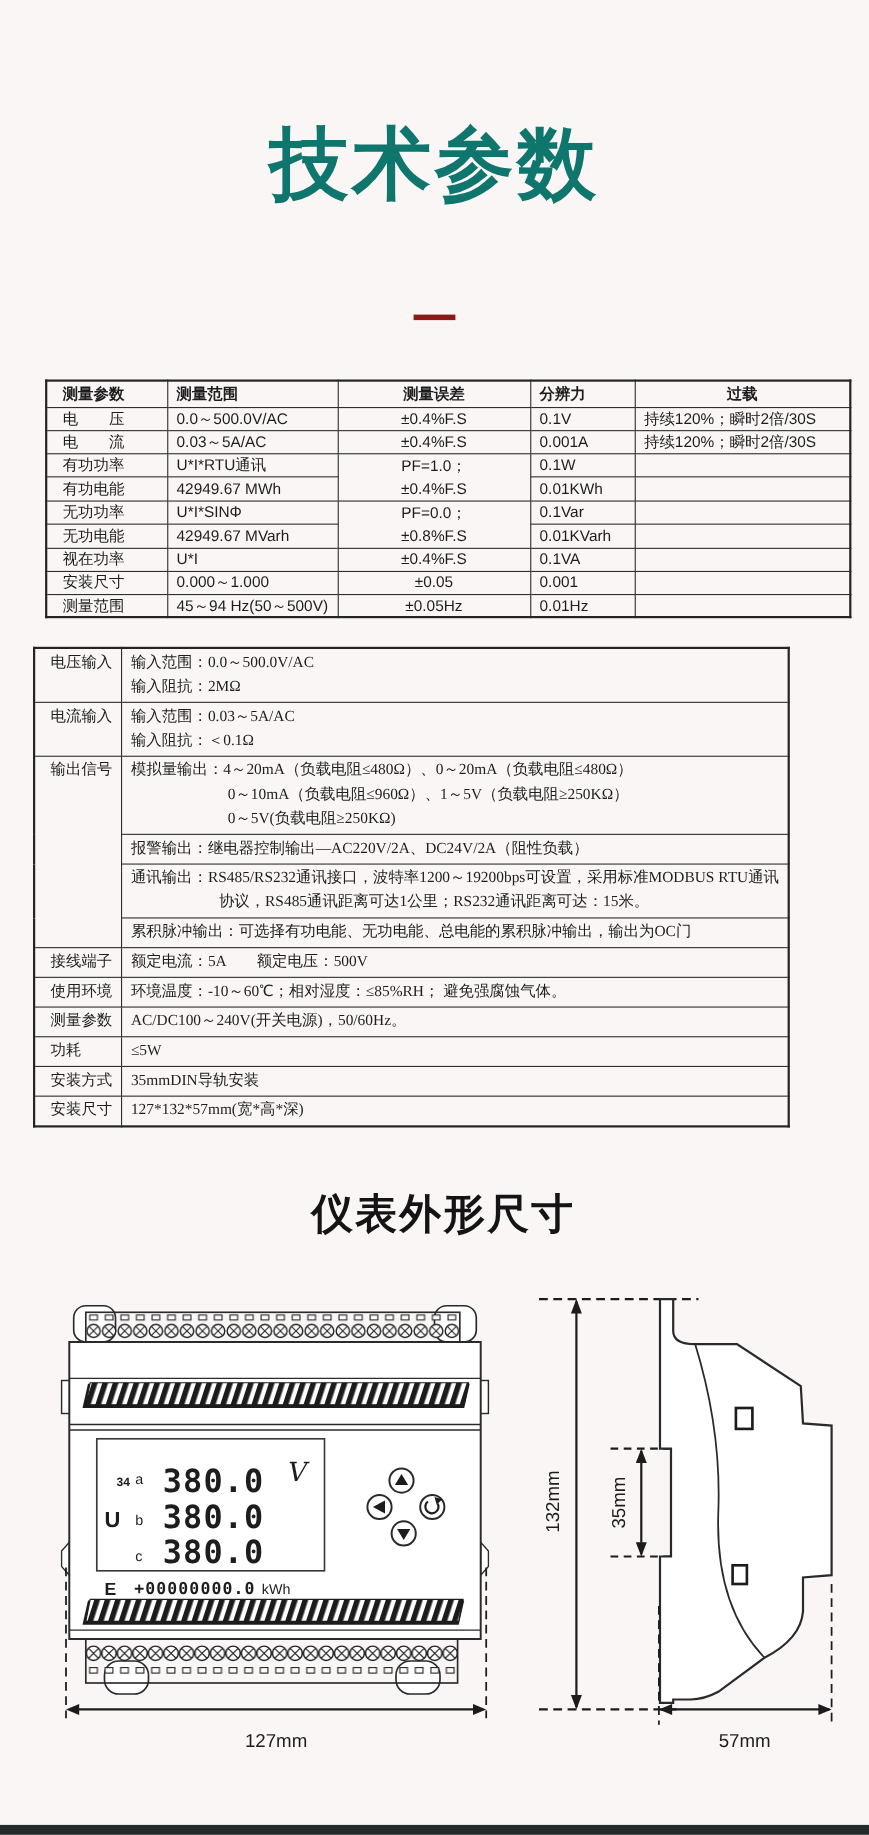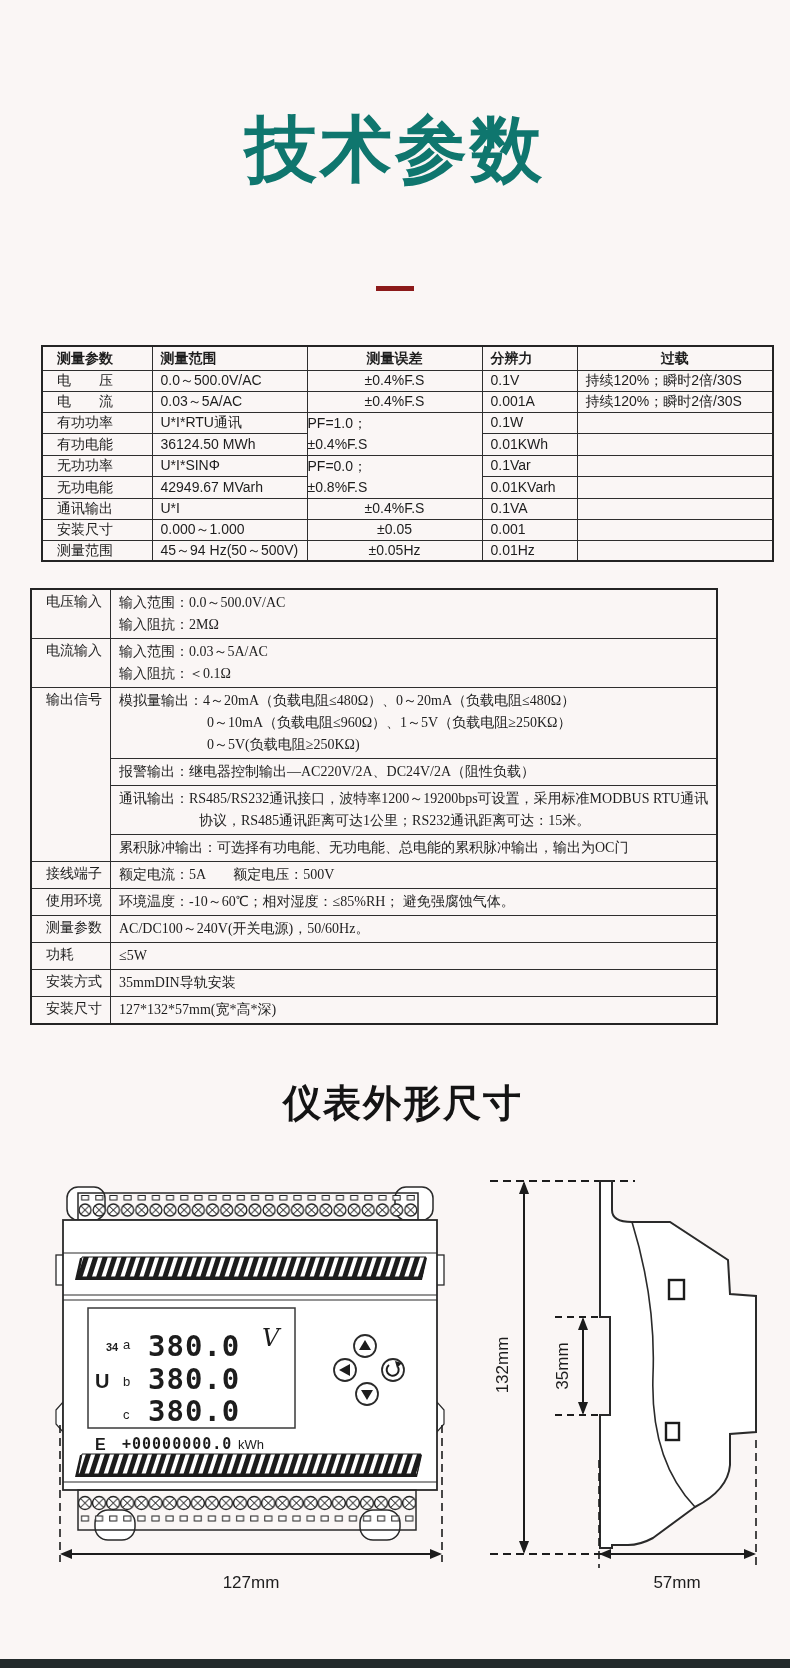--- a/index.html
+++ b/index.html
@@ -23,21 +23,21 @@
     font-size:14px; border:2px solid #242424; table-layout:fixed;
   }
   .spec-table th, .spec-table td {
     border:1px solid #2e2e2e; height:21px; line-height:1.05;
     white-space:nowrap; overflow:hidden; font-weight:normal;
   }
   .spec-table th { height:24px; font-weight:bold; }
   .pl { text-align:left; padding-left:14px; }
   .l  { text-align:left; padding-left:8px;margin-top:24px; }
   .c  { text-align:center; }
-  .merged-err div { line-height:21px; text-align:left; }
+  .merged-err div { line-height:21px; text-align:center; }
   .io-table {
     position:absolute; top:588px; left:30px; width:649px;
     font-size:14px; border:2px solid #242424;
   }
   .io-table td { border:1px solid #2e2e2e; vertical-align:top; padding:2px 8px; }
   .io-table td.lbl { width:106px; padding-left:14px; padding-top:3px; white-space:nowrap; }
   .ln { line-height:22px; white-space:nowrap;font-family:Liberation Serif, serif; }
   .ind1 { padding-left:88px; }
   .ind2 { padding-left:80px; }
   .simple .ln { line-height:22px; }
@@ -100,42 +100,42 @@
       <td class="l">U*I*RTU通讯</td>
       <td class="c merged-err" rowspan="2">
         <div>PF=1.0；</div>
         <div>±0.4%F.S</div>
       </td>
       <td class="l">0.1W</td>
       <td class="l"></td>
     </tr>
     <tr>
       <td class="pl">有功电能</td>
-      <td class="l">36124.50 MWh</td>
+      <td class="l">42949.67 MWh</td>
       <td class="l">0.01KWh</td>
       <td class="l"></td>
     </tr>
     <tr>
       <td class="pl">无功功率</td>
       <td class="l">U*I*SINΦ</td>
       <td class="c merged-err" rowspan="2">
         <div>PF=0.0；</div>
         <div>±0.8%F.S</div>
       </td>
       <td class="l">0.1Var</td>
       <td class="l"></td>
     </tr>
     <tr>
       <td class="pl">无功电能</td>
       <td class="l">42949.67 MVarh</td>
       <td class="l">0.01KVarh</td>
       <td class="l"></td>
     </tr>
     <tr>
-      <td class="pl">通讯输出</td>
+      <td class="pl">视在功率</td>
       <td class="l">U*I</td>
       <td class="c">±0.4%F.S</td>
       <td class="l">0.1VA</td>
       <td class="l"></td>
     </tr>
     <tr>
       <td class="pl">安装尺寸</td>
       <td class="l">0.000～1.000</td>
       <td class="c">±0.05</td>
       <td class="l">0.001</td>

